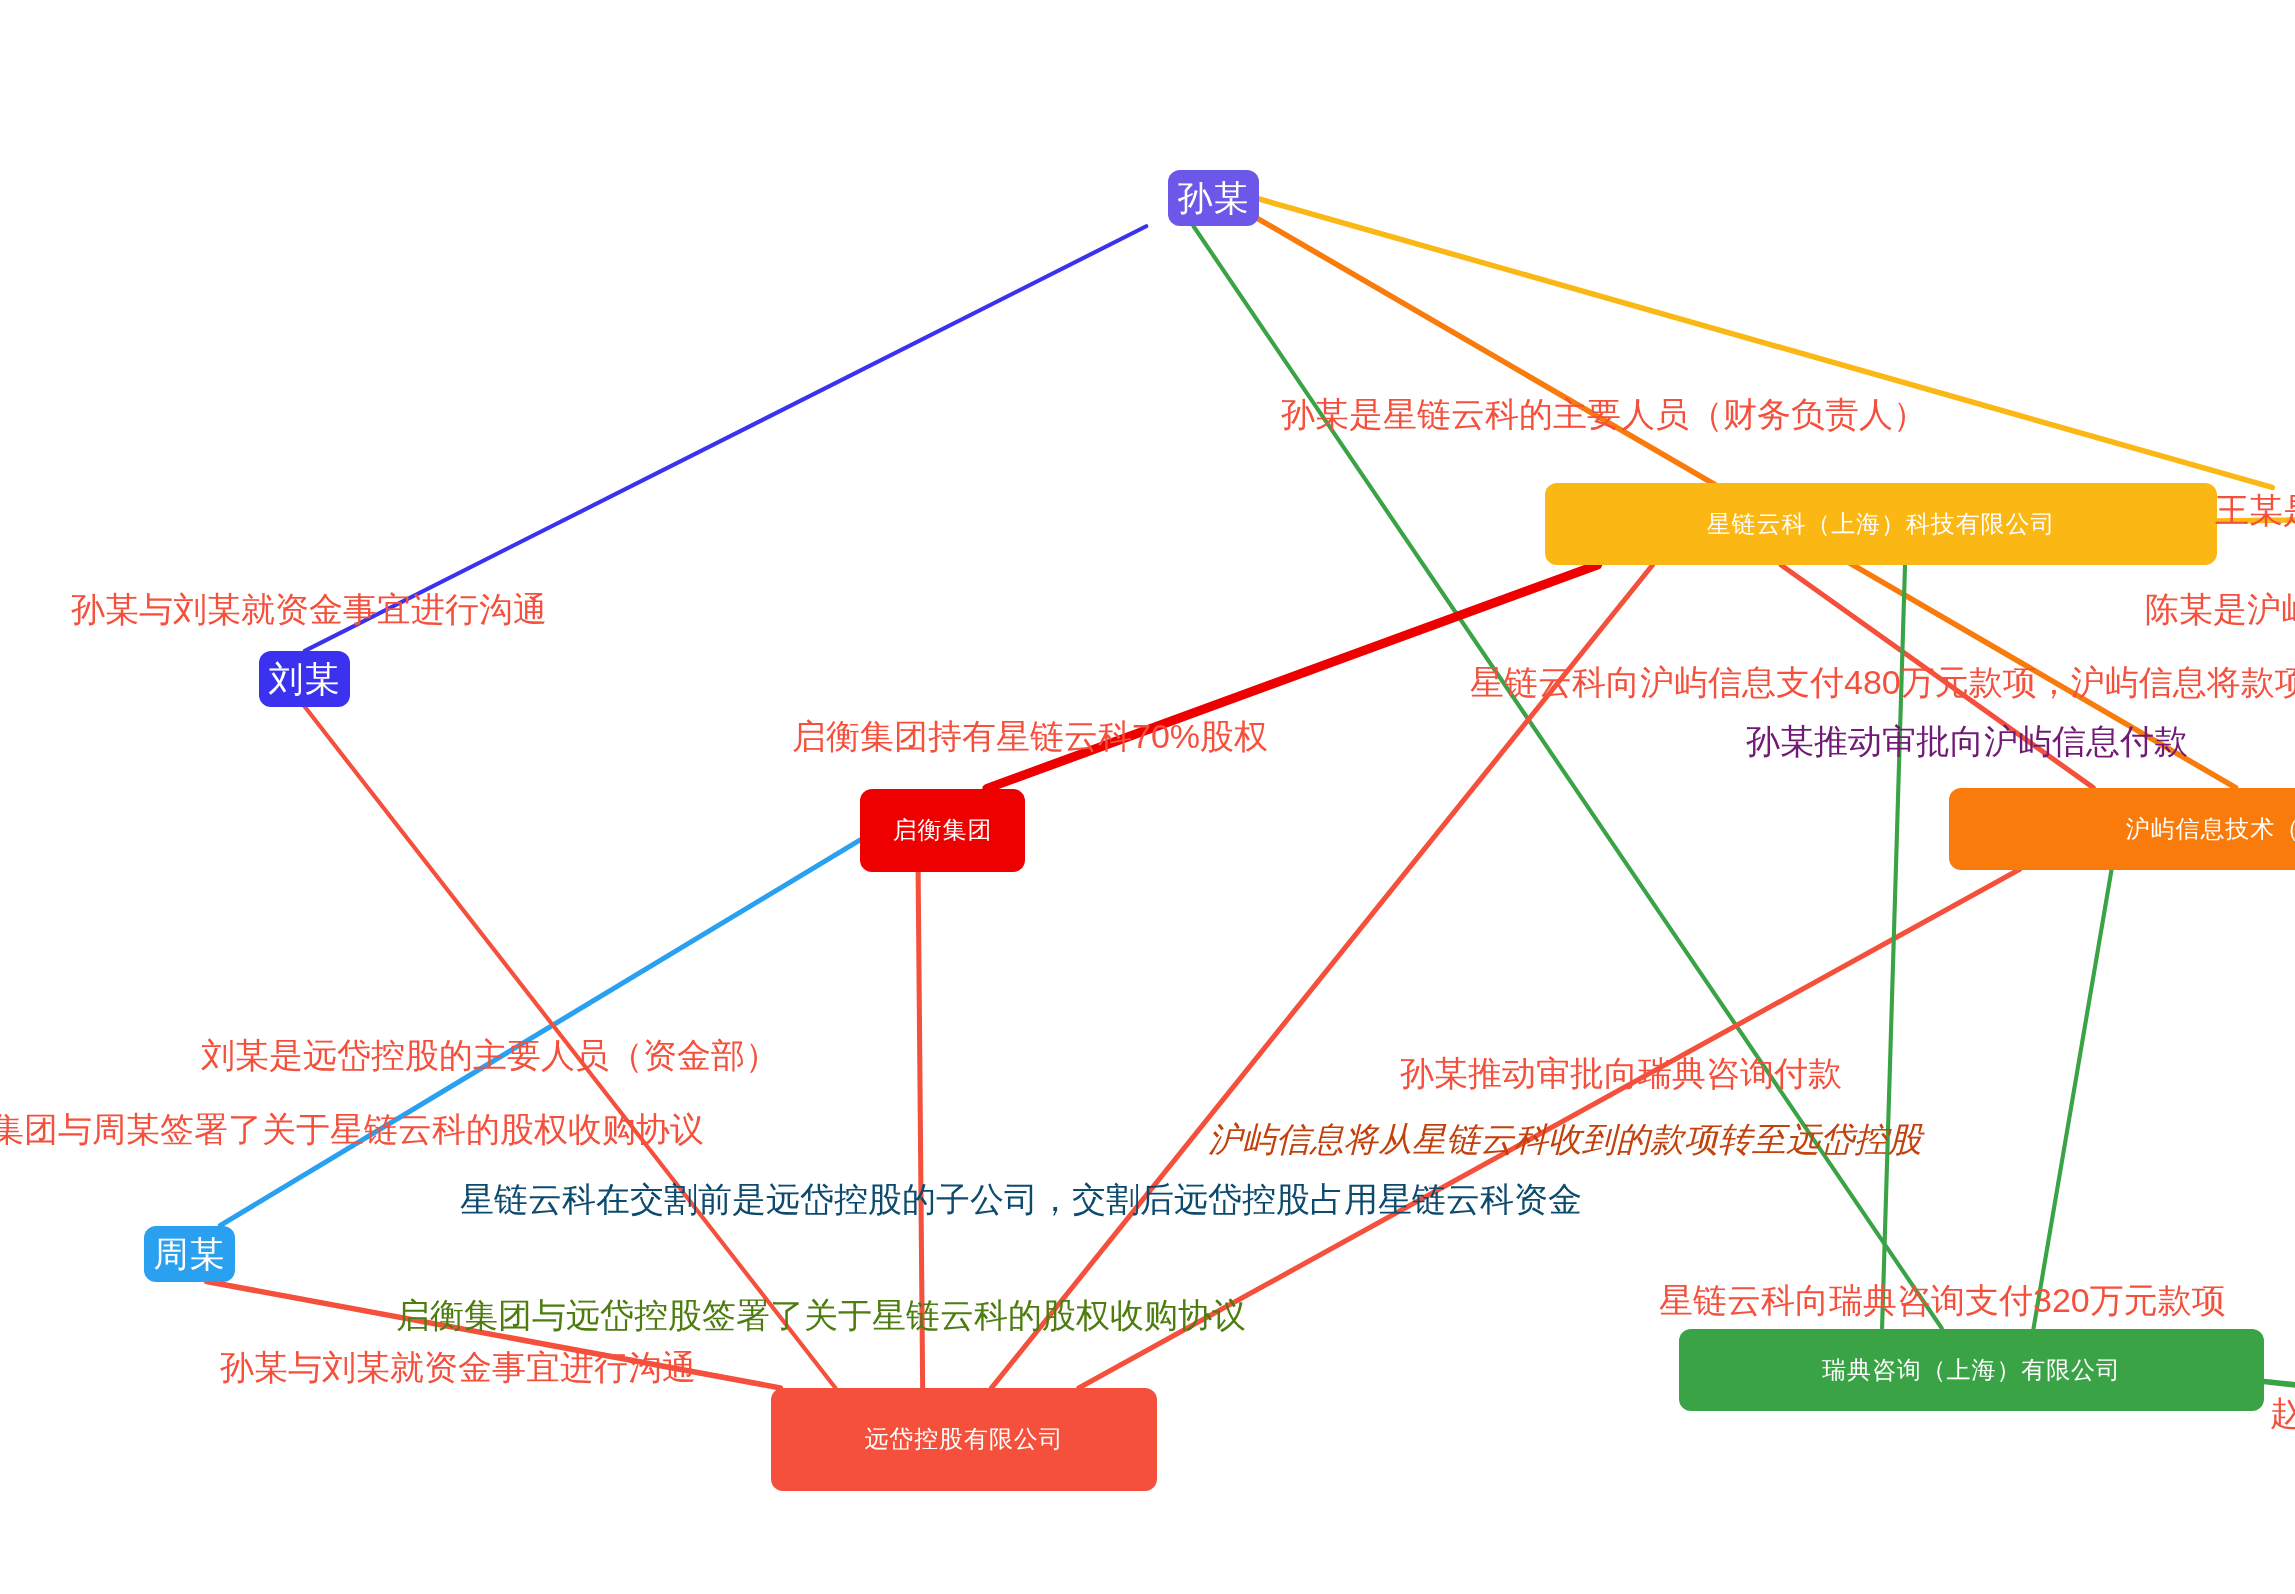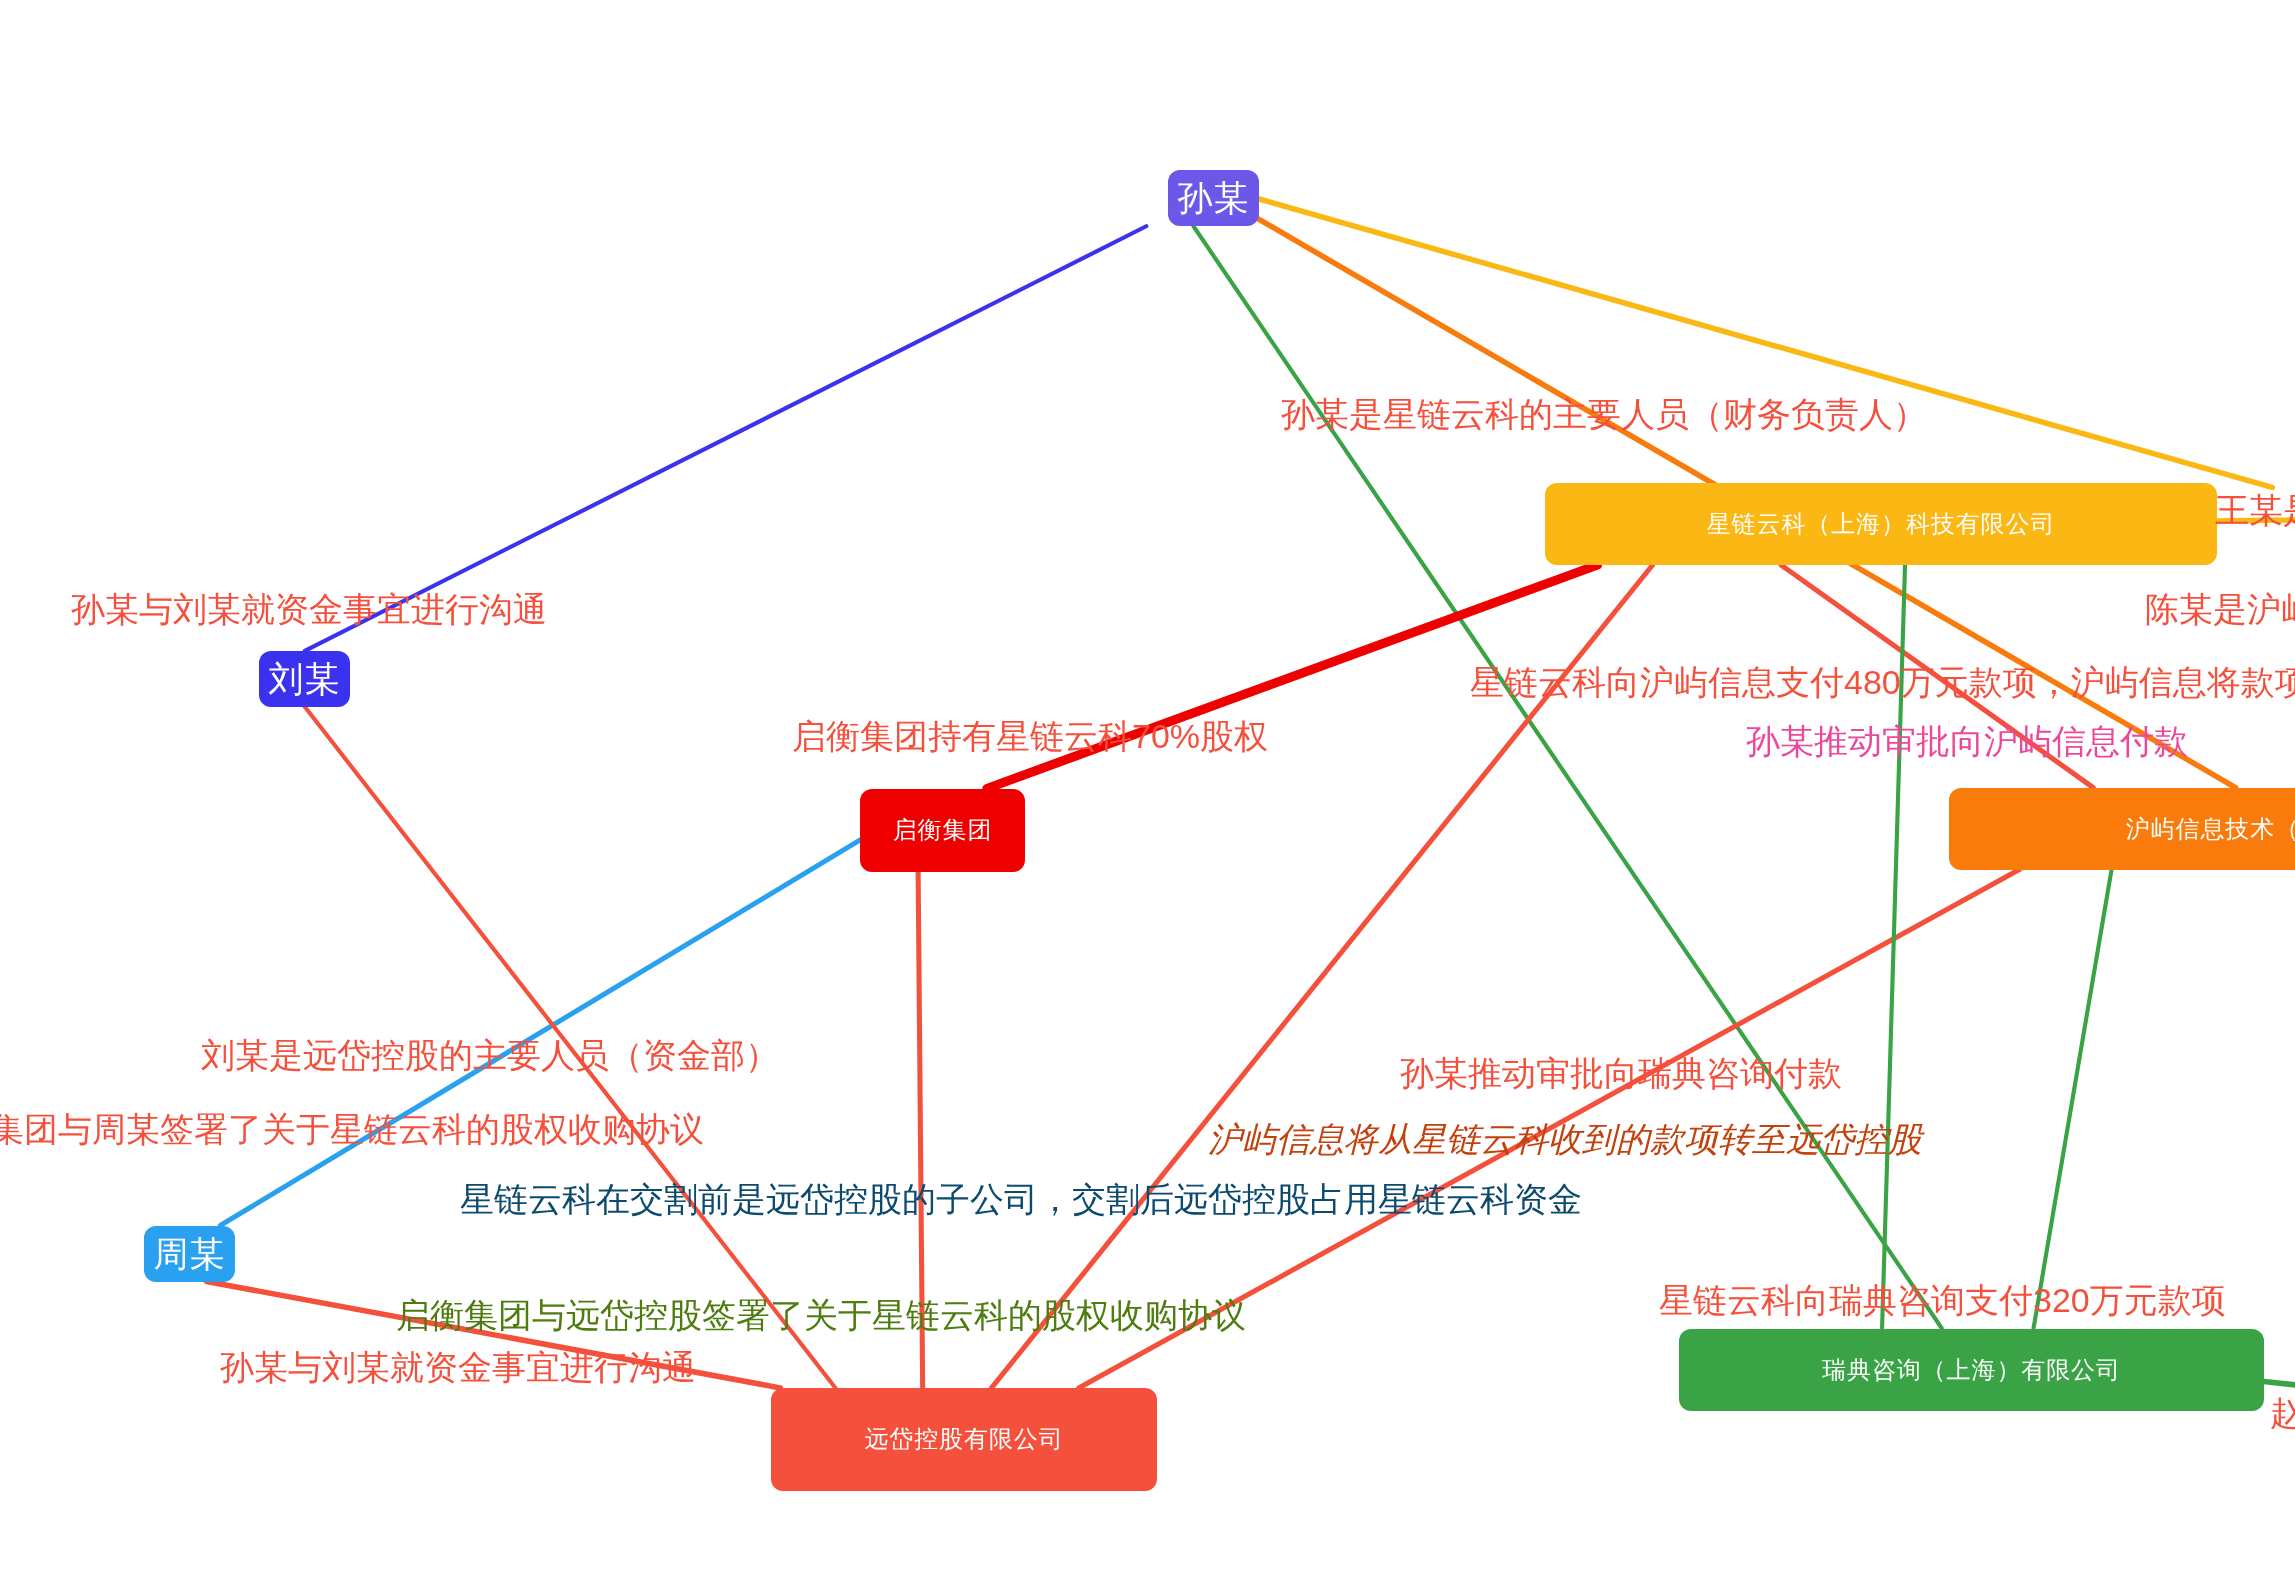--- a/index.html
+++ b/index.html
@@ -76,21 +76,21 @@
       <div class="node node-company" style="left: 771px; top: 1388px; width: 386px; height: 103px; background: rgb(244, 80, 60);">远岱控股有限公司</div>
       <div class="node node-company" style="left: 1679px; top: 1329px; width: 585px; height: 82px; background: rgb(58, 163, 70);">瑞典咨询（上海）有限公司</div>
     </div>
   <div id="label-layer">
       <div class="edge-label" style="left: 1281px; top: 397px; color: rgb(244, 80, 60);">孙某是星链云科的主要人员（财务负责人）</div>
       <div class="edge-label" style="left: 2215px; top: 493px; color: rgb(244, 80, 60);">王某是星链云科的法定代表人</div>
       <div class="edge-label" style="left: 71px; top: 592px; color: rgb(244, 80, 60);">孙某与刘某就资金事宜进行沟通</div>
       <div class="edge-label" style="left: 2145px; top: 592px; color: rgb(244, 80, 60);">陈某是沪屿信息技术的法定代表人</div>
       <div class="edge-label" style="left: 1470px; top: 665px; color: rgb(244, 80, 60);">星链云科向沪屿信息支付480万元款项，沪屿信息将款项转至远岱控股</div>
       <div class="edge-label" style="left: 792px; top: 719px; color: rgb(244, 80, 60);">启衡集团持有星链云科70%股权</div>
-      <div class="edge-label" style="left: 1746px; top: 724px; color: #ec4899;">孙某推动审批向沪屿信息付款</div>
+      <div class="edge-label" style="left: 1746px; top: 724px; color: #701a75;">孙某推动审批向沪屿信息付款</div>
       <div class="edge-label" style="left: 201px; top: 1038px; color: rgb(244, 80, 60);">刘某是远岱控股的主要人员（资金部）</div>
       <div class="edge-label" style="left: 1400px; top: 1056px; color: rgb(244, 80, 60);">孙某推动审批向瑞典咨询付款</div>
       <div class="edge-label" style="left: -78px; top: 1112px; color: rgb(244, 80, 60);">启衡集团与周某签署了关于星链云科的股权收购协议</div>
       <div class="edge-label" style="left: 1208px; top: 1122px; color: #c2410c; font-style: italic;">沪屿信息将从星链云科收到的款项转至远岱控股</div>
       <div class="edge-label" style="left: 460px; top: 1182px; color: #0c4a6e;">星链云科在交割前是远岱控股的子公司，交割后远岱控股占用星链云科资金</div>
       <div class="edge-label" style="left: 1659px; top: 1283px; color: rgb(244, 80, 60);">星链云科向瑞典咨询支付320万元款项</div>
       <div class="edge-label" style="left: 396px; top: 1298px; color: #4d7c0f;">启衡集团与远岱控股签署了关于星链云科的股权收购协议</div>
       <div class="edge-label" style="left: 220px; top: 1350px; color: rgb(244, 80, 60);">孙某与刘某就资金事宜进行沟通</div>
       <div class="edge-label" style="left: 2270px; top: 1396px; color: rgb(244, 80, 60);">赵某是瑞典咨询的法定代表人</div>
     </div>

